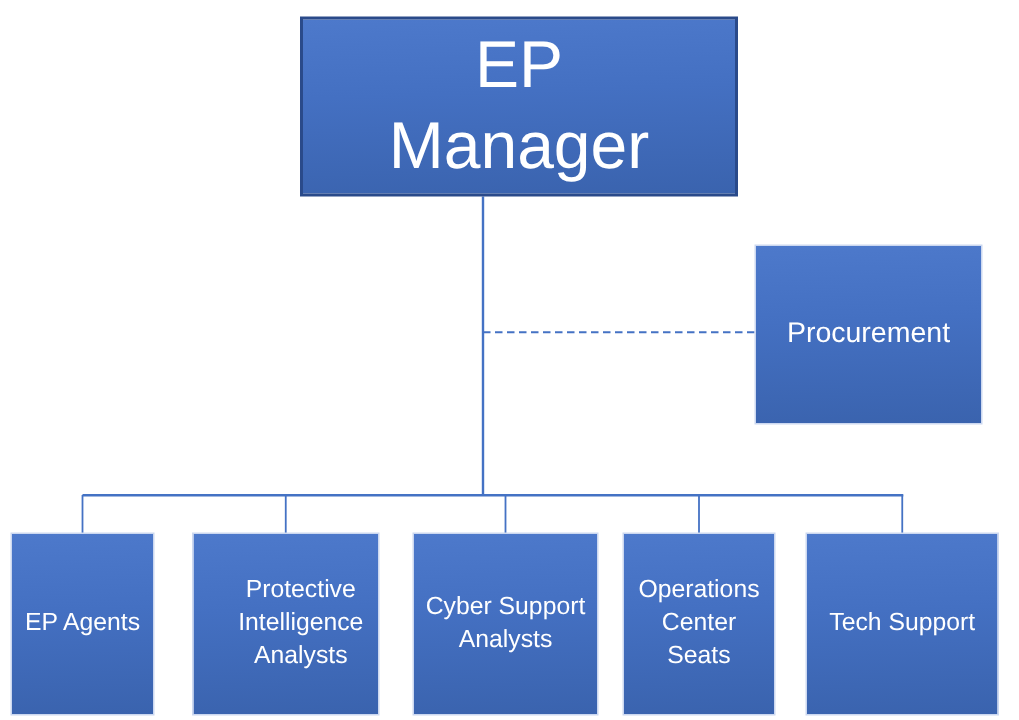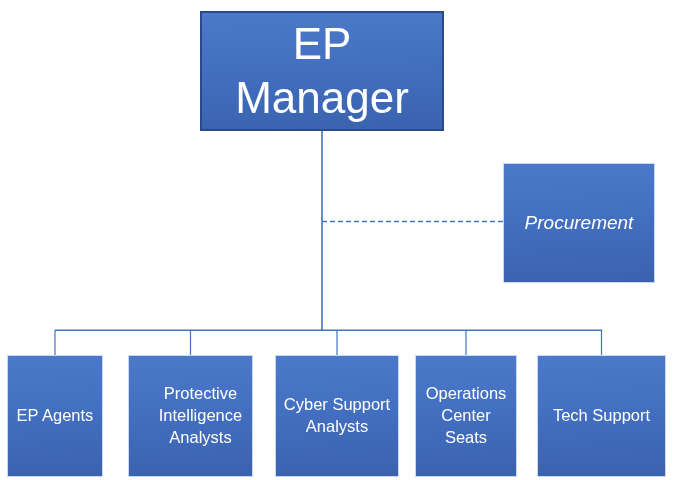--- a/index.html
+++ b/index.html
@@ -40,34 +40,33 @@
                 var(--node-fill-bottom, #3a63ae) 100%);
     border: 1px solid var(--node-border, #ccd8f0);
   }
   .node .label {
     display: block;
     width: 100%;
   }
   .root {
     left: 200px;
     top: 11px;
-    width: 244px;
+    width: 292px;
     height: 120px;
     border: 2px solid var(--root-border, #2a4a8a);
     font-size: 44px;
     line-height: 1.22;
     white-space: pre-line;
   }
   .assist {
     left: 503px;
     top: 163px;
     width: 152px;
     height: 120px;
     font-size: 19px;
-    font-style: italic;
   }
   .child {
     top: 355px;
     height: 122px;
     font-size: 16.5px;
     line-height: 1.32;
     padding: 0 4px;
   }
   .c1 { left: 7px;   width: 96px; justify-content: flex-end;  }
   .c2 { left: 128px; width: 125px; padding-left: 24px; }

